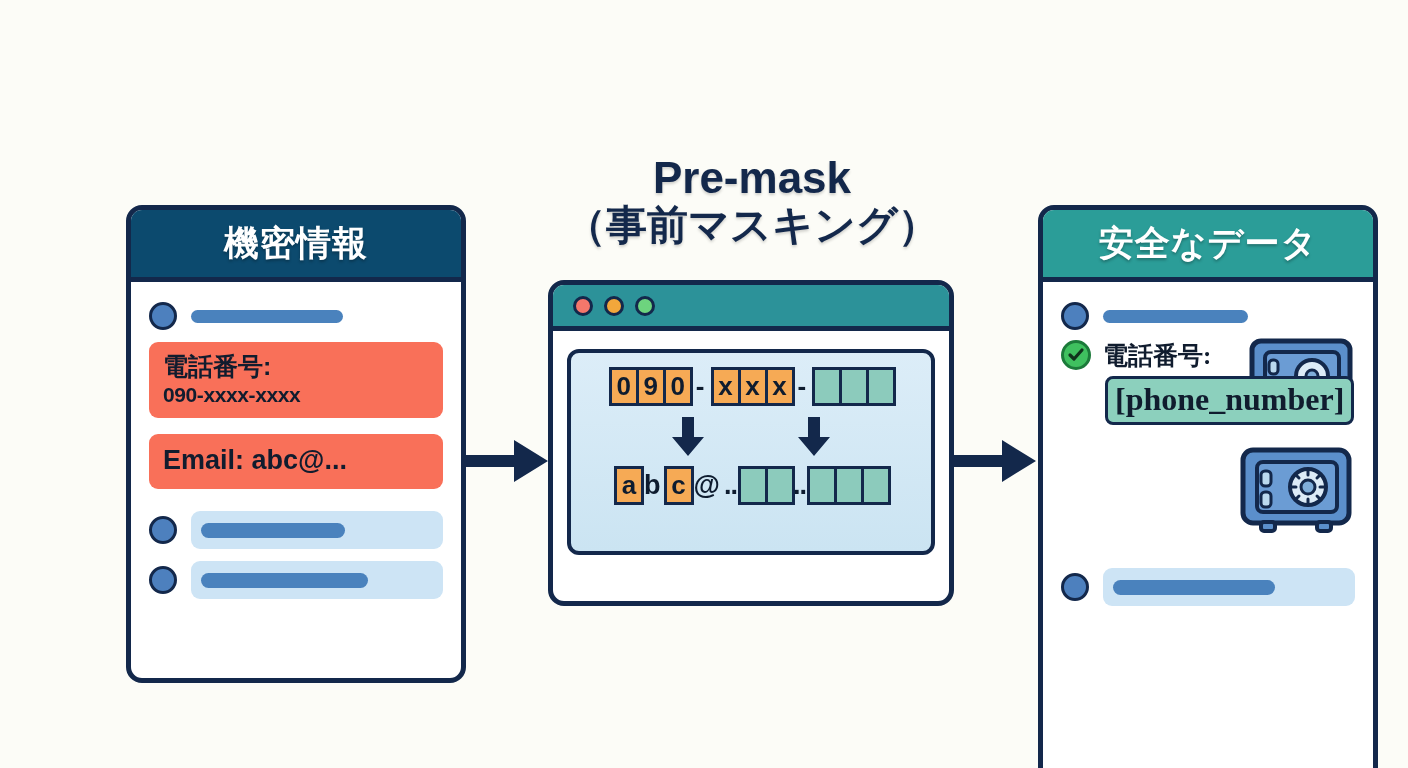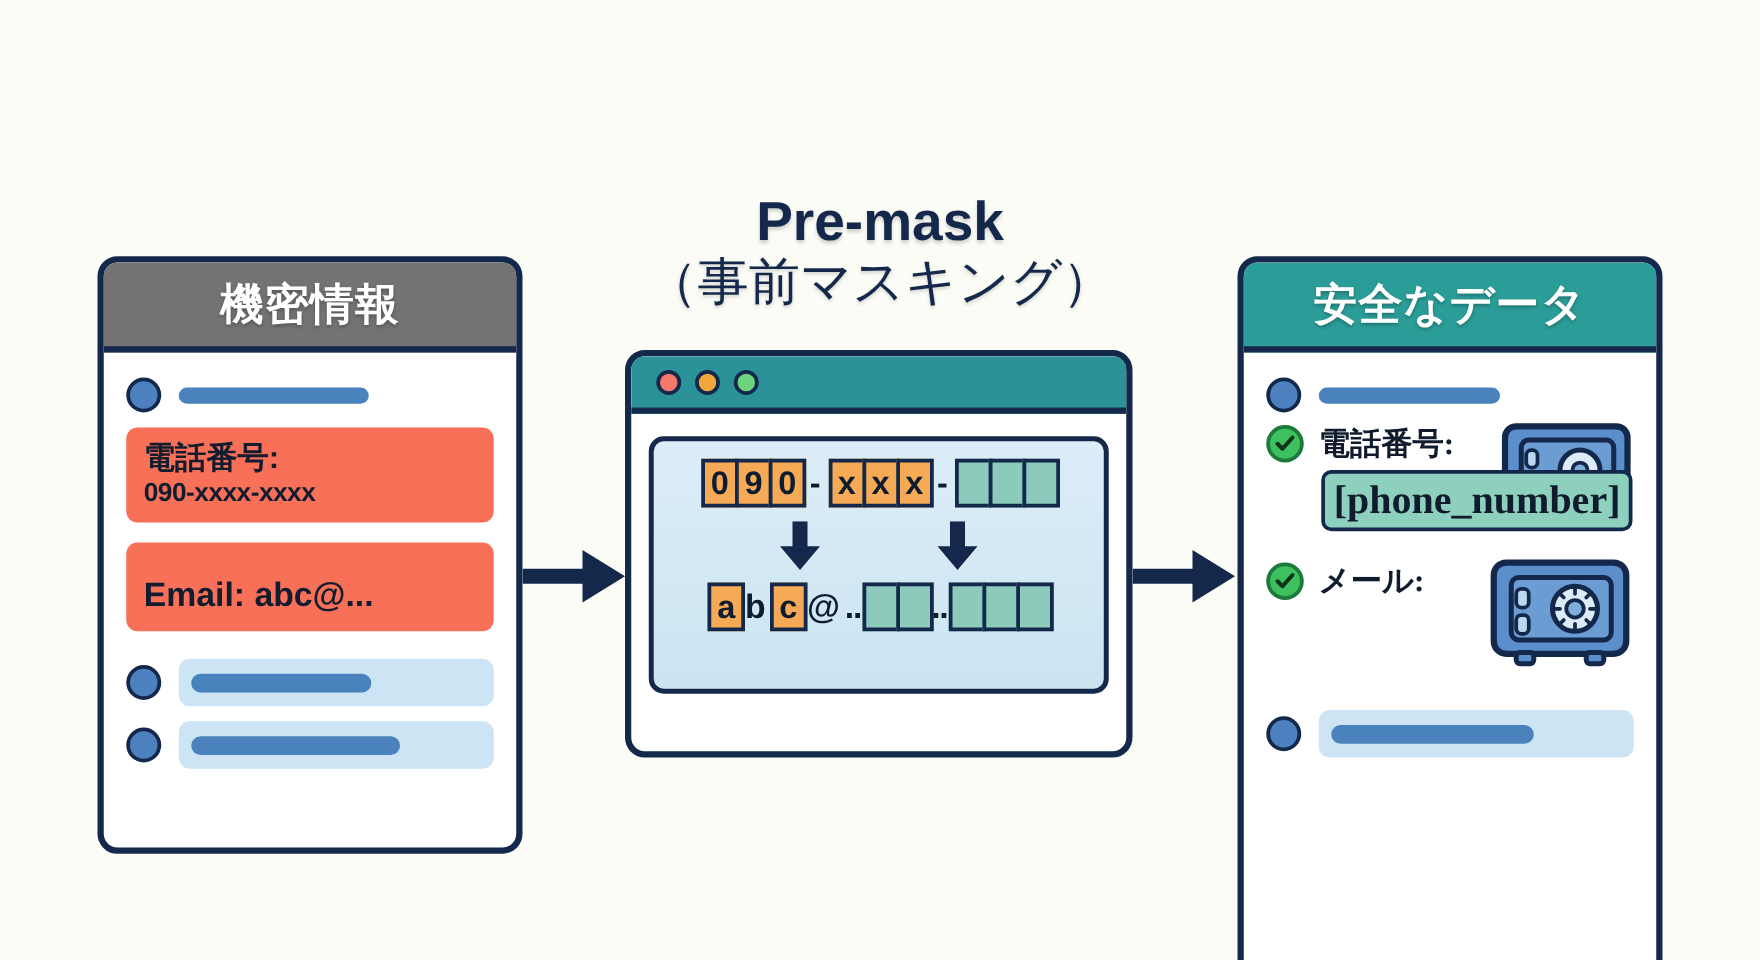--- a/index.html
+++ b/index.html
@@ -3,21 +3,21 @@
 <meta charset="utf-8">
 <style>
   html,body{margin:0;padding:0;}
   body{
     width:1408px;height:768px;
     background:#FCFCF7;
     font-family:"Liberation Sans","DejaVu Sans",sans-serif;
     overflow:hidden;
     position:relative;
   }
-  .stage{position:absolute;inset:0;}
+  .stage{position:absolute;inset:0;margin-left:48px;}
 
   
   .card{
     position:absolute;
     background:#FFFFFF;
     border:5px solid #13284B;
     border-radius:16px;
     box-sizing:border-box;
     overflow:hidden;
   }
@@ -31,21 +31,21 @@
     color:#FFFFFF;
     font-size:35px;
     font-weight:bold;
     letter-spacing:1px;
     text-shadow:0 2px 3px rgba(0,0,0,.28);
   }
   .card-body{padding:14px 18px;box-sizing:border-box;}
 
   
   #left-card{left:78px;top:205px;width:340px;height:478px;}
-  #left-card .card-header{background:#737373;}
+  #left-card .card-header{background:#0c4a6e;}
 
   .row{display:flex;align-items:center;gap:14px;margin-bottom:14px;}
   .dot{
     width:28px;height:28px;border-radius:50%;
     background:#4D80BE;border:3px solid #13284B;box-sizing:border-box;
     flex:0 0 auto;
   }
   .bar-plain{height:13px;border-radius:7px;background:#4A82BD;}
   .bar-track{
     flex:1 1 auto;background:#CDE4F5;border-radius:9px;
@@ -58,21 +58,21 @@
     border-radius:9px;
     padding:9px 14px 11px 14px;
     margin:12px 0 0 0;
     color:#111C2E;
     font-weight:bold;
     line-height:1.22;
     box-sizing:border-box;
   }
   .alert .l1{font-size:25px;display:block;}
   .alert .l2{font-size:21px;display:block;letter-spacing:-.4px;}
-  .alert.single{padding:26px 14px 12px 14px;}
+  .alert.single{padding:10px 14px 12px 14px;}
   .alert.single .l1{font-size:27px;}
 
   
   #mid-window{
     position:absolute;left:500px;top:280px;width:406px;height:326px;
     background:#FFFFFF;border:5px solid #13284B;border-radius:16px;
     box-sizing:border-box;overflow:hidden;
   }
   #mid-window .titlebar{
     height:46px;background:#2C9299;border-bottom:5px solid #13284B;
@@ -138,21 +138,21 @@
   
   .connector{position:absolute;}
 </style>
 </head>
 <body style="background: rgb(252, 252, 247);">
 
 <div class="stage">
 
   <div style="position:absolute;left:460px;top:155px;width:488px;text-align:center;">
     <div style="font-size:44px;font-weight:bold;color:#13284B;line-height:1.05;text-shadow:0 2px 3px rgba(0,0,0,.18);">Pre-mask</div>
-    <div style="font-size:41px;font-weight:normal;color:#13284B;line-height:1.12;margin-top:2px;text-shadow:0 2px 3px rgba(0,0,0,.18);">（事前マスキング）</div>
+    <div style="font-size:41px;font-weight:bold;color:#13284B;line-height:1.12;margin-top:2px;text-shadow:0 2px 3px rgba(0,0,0,.18);">（事前マスキング）</div>
   </div>
 
   <div class="card" id="left-card">
     <div class="card-header">
       <span class="htext">機密情報</span>
     </div>
     <div class="card-body">
 
       <div class="row" style="margin-top:6px;margin-bottom:6px;">
         <div class="dot"></div>
@@ -313,28 +313,20 @@
               <line x1="81" y1="41" x2="86" y2="41"></line>
               <line x1="57" y1="29" x2="60" y2="32"></line>
               <line x1="78" y1="50" x2="81" y2="53"></line>
               <line x1="81" y1="29" x2="78" y2="32"></line>
               <line x1="60" y1="50" x2="57" y2="53"></line>
             </g>
             <rect x="22" y="76" width="14" height="9" rx="3" fill="#5B8FCB" stroke="#13284B" stroke-width="4"></rect>
             <rect x="78" y="76" width="14" height="9" rx="3" fill="#5B8FCB" stroke="#13284B" stroke-width="4"></rect>
           </svg>
         </div>
-        <div style="display:flex;align-items:center;gap:12px;position:relative;z-index:4;">
-          <div class="check">
-            <svg width="18" height="18" viewBox="0 0 18 18">
-              <path d="M3,9 L7,13 L15,4" fill="none" stroke="#10331C" stroke-width="3.2" stroke-linecap="round" stroke-linejoin="round"></path>
-            </svg>
-          </div>
-          <div class="secure-label">メール:</div>
-        </div>
       </div>
 
       <div class="row" style="margin-top:30px;margin-bottom:0;">
         <div class="dot"></div>
         <div class="bar-track">
           <div class="bar-fill" style="width:70%;"></div>
         </div>
       </div>
 
     </div>

